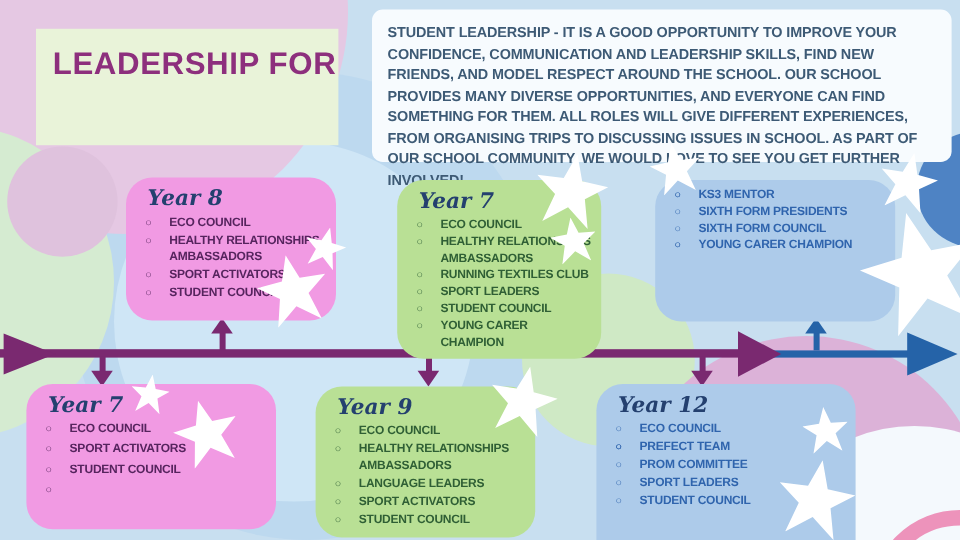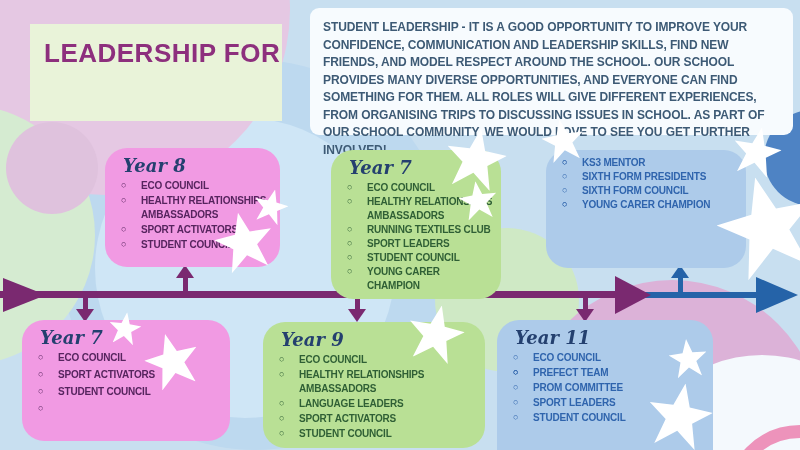--- a/index.html
+++ b/index.html
@@ -61,21 +61,21 @@
   .year-box .bullet {
     position:absolute; left:4px; top:2px; width:8px; height:8px;
     font-size:9px; line-height:9px;
   }
   .box-year8      { left:105px; top:148px; width:175px; min-height:119px; }
   .box-year10     { left:331px; top:150px; width:170px; min-height:117px; }
   .box-year10 li, .box-years12_13 li { margin-bottom:0; }
   .box-years12_13 { left:546px; top:150px; width:200px; min-height:118px; }
   .box-year7      { left:22px;  top:320px; width:208px; min-height:121px; }
   .box-year7 li   { margin-bottom:3px; }
-  .box-year9      { left:263px; top:322px; width:222px; height:126px; }
+  .box-year9      { left:263px; top:322px; width:183px; height:126px; }
   .box-year11     { left:497px; top:320px; width:216px; height:133px; border-bottom-left-radius:0; border-bottom-right-radius:0; }
 
   
   .tl { position:absolute; z-index:1; }
   .tl-line-purple { left:0; top:291px; width:642px; height:7px; background:var(--timeline-purple,#7a2970); }
   .tl-line-blue   { left:640px; top:292px; width:120px; height:6px; background:var(--timeline-blue,#2563a8); }
   .tri { position:absolute; width:0; height:0; z-index:1; }
   .tl-start-head { left:3px;   top:278px; border-top:17px solid transparent; border-bottom:17px solid transparent; border-left:43px solid var(--timeline-purple,#7a2970); }
   .tl-mid-head   { left:615px; top:276px; border-top:19px solid transparent; border-bottom:19px solid transparent; border-left:36px solid var(--timeline-purple,#7a2970); }
   .tl-end-head   { left:756px; top:277px; border-top:18px solid transparent; border-bottom:18px solid transparent; border-left:42px solid var(--timeline-blue,#2563a8); }
@@ -218,21 +218,21 @@
         <h2>Year 9</h2>
         <ul>
           <li><span class="bullet">○</span><span class="role-text">Eco Council</span></li>
           <li><span class="bullet">○</span><span class="role-text">Healthy Relationships Ambassadors</span></li>
           <li><span class="bullet">○</span><span class="role-text">Language Leaders</span></li>
           <li><span class="bullet">○</span><span class="role-text">Sport Activators</span></li>
           <li><span class="bullet">○</span><span class="role-text">Student Council</span></li>
         </ul>
       </section>
       <section class="year-box box-year11 theme-blue">
-        <h2>Year 11</h2>
+        <h2>Year 12</h2>
         <ul>
           <li><span class="bullet">○</span><span class="role-text">Eco Council</span></li>
           <li><span class="bullet">○</span></li>
           <li><span class="bullet">○</span></li>
           <li><span class="bullet">○</span><span class="role-text">Prefect Team</span></li>
           <li><span class="bullet">○</span><span class="role-text">Prom Committee</span></li>
           <li><span class="bullet">○</span><span class="role-text">Sport Leaders</span></li>
           <li><span class="bullet">○</span><span class="role-text">Student Council</span></li>
         </ul>
       </section>

